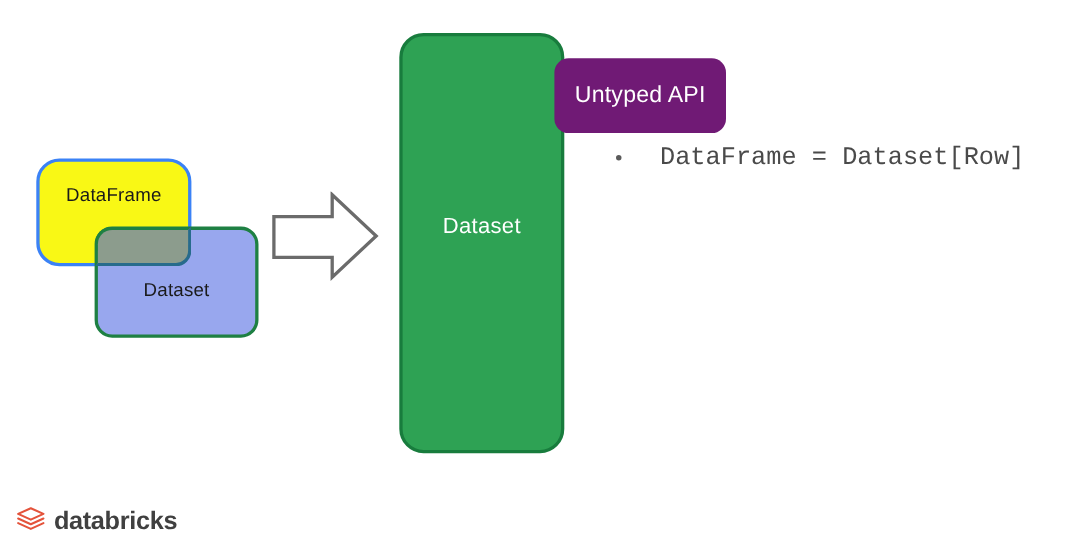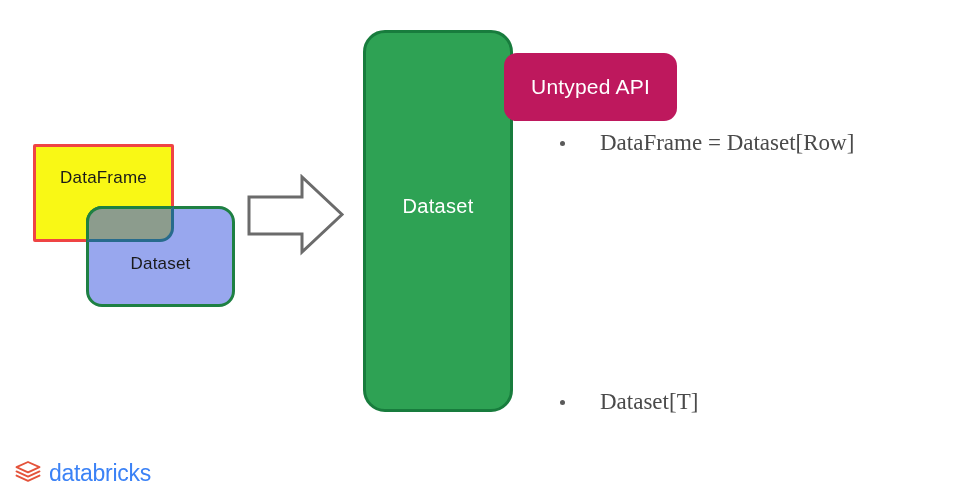--- a/index.html
+++ b/index.html
@@ -20,22 +20,22 @@
   .venn-box {
     position: absolute;
     box-sizing: border-box;
     display: flex;
     justify-content: center;
   }
   .venn-yellow {
     left: 33px; top: 144px;
     width: 141px; height: 98px;
     background: #f9f815;
-    border: 3px solid #ef4444;
-    border-radius: 2px;
+    border: 3px solid #3b82f6;
+    border-radius: 21px;
     z-index: 1;
     align-items: flex-start;
     padding-top: 21px;
   }
   .venn-blue {
     left: 86px; top: 206px;
     width: 149px; height: 101px;
     background: #98a7ee;
     border: 3px solid #1e8043;
     border-radius: 16px;
@@ -87,23 +87,23 @@
   .main-box-label {
     color: #ffffff;
     font-size: 20px;
     letter-spacing: 0.3px;
     transform: translateY(-15px);
   }
 
   
   .api-tag {
     position: absolute;
-    width: 173px; height: 68px;
-    box-sizing: border-box;
-    background: #be185d;
+    width: 156px; height: 68px;
+    box-sizing: border-box;
+    background: #701a75;
     border-radius: 13px;
     z-index: 5;
     display: flex;
     align-items: center;
     justify-content: center;
   }
   .api-tag-untyped { left: 504px; top: 53px; }
   .api-tag-typed   { left: 504px; top: 312px; }
   .api-tag-label {
     color: #ffffff;
@@ -119,21 +119,21 @@
     padding: 0;
     list-style: none;
     z-index: 6;
   }
   .bullets-untyped { left: 560px; top: 127px; }
   .bullets-typed   { left: 560px; top: 386px; }
   .bullets li {
     display: flex;
     align-items: center;
     height: 32px;
-    font-family: Liberation Serif, serif;
+    font-family: Liberation Mono, monospace;
     font-size: 23px;
     color: #4a4a4a;
     white-space: pre;
   }
   .bullets li::before {
     content: "";
     width: 5px; height: 5px;
     border-radius: 50%;
     background: #5a5a5a;
     margin-right: 35px;
@@ -145,22 +145,22 @@
     position: absolute;
     left: 14px; top: 458px;
     height: 30px;
     display: flex;
     align-items: center;
     gap: 7px;
     z-index: 6;
   }
   .logo-text {
     font-size: 23px;
-    font-weight: 400;
-    color: #3b82f6;
+    font-weight: 700;
+    color: #404040;
     letter-spacing: -0.3px;
   }
 </style>
 </head>
 <body>
 
 <div class="slide">
 
   <div class="venn-box venn-yellow">
     <span class="venn-label">DataFrame</span>
@@ -180,23 +180,20 @@
     <span class="main-box-label">Dataset</span>
   </div>
 
   <div class="api-tag api-tag-untyped">
     <span class="api-tag-label">Untyped API</span>
   </div>
   <ul class="bullets bullets-untyped">
     <li><span>DataFrame = Dataset[Row]</span></li>
   </ul>
 
-  <ul class="bullets bullets-typed">
-    <li><span>Dataset[T]</span></li>
-  </ul>
 
   <div class="logo">
     <svg width="28" height="28" viewBox="0 0 28 28" fill="none" stroke="#e4533b" stroke-width="1.9" stroke-linejoin="round" stroke-linecap="round">
       <path d="M14 3 L25.5 8.2 L14 13.4 L2.5 8.2 Z"></path>
       <path d="M25.5 12.4 L14 17.6 L2.5 12.4"></path>
       <path d="M25.5 16.6 L14 21.8 L2.5 16.6"></path>
     </svg>
     <span class="logo-text">databricks</span>
   </div>
 

